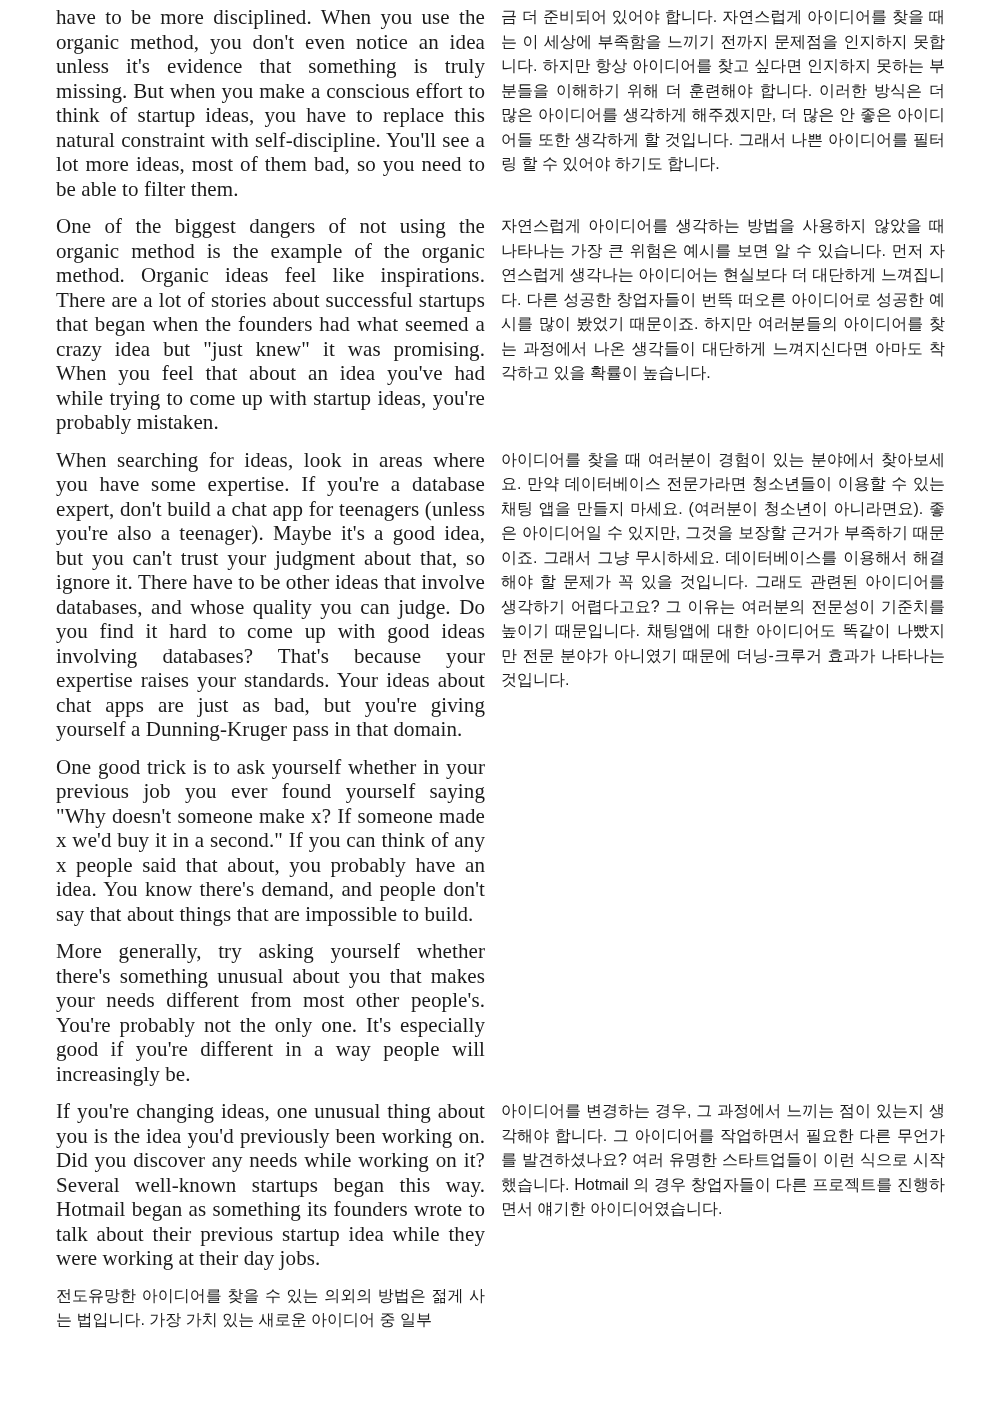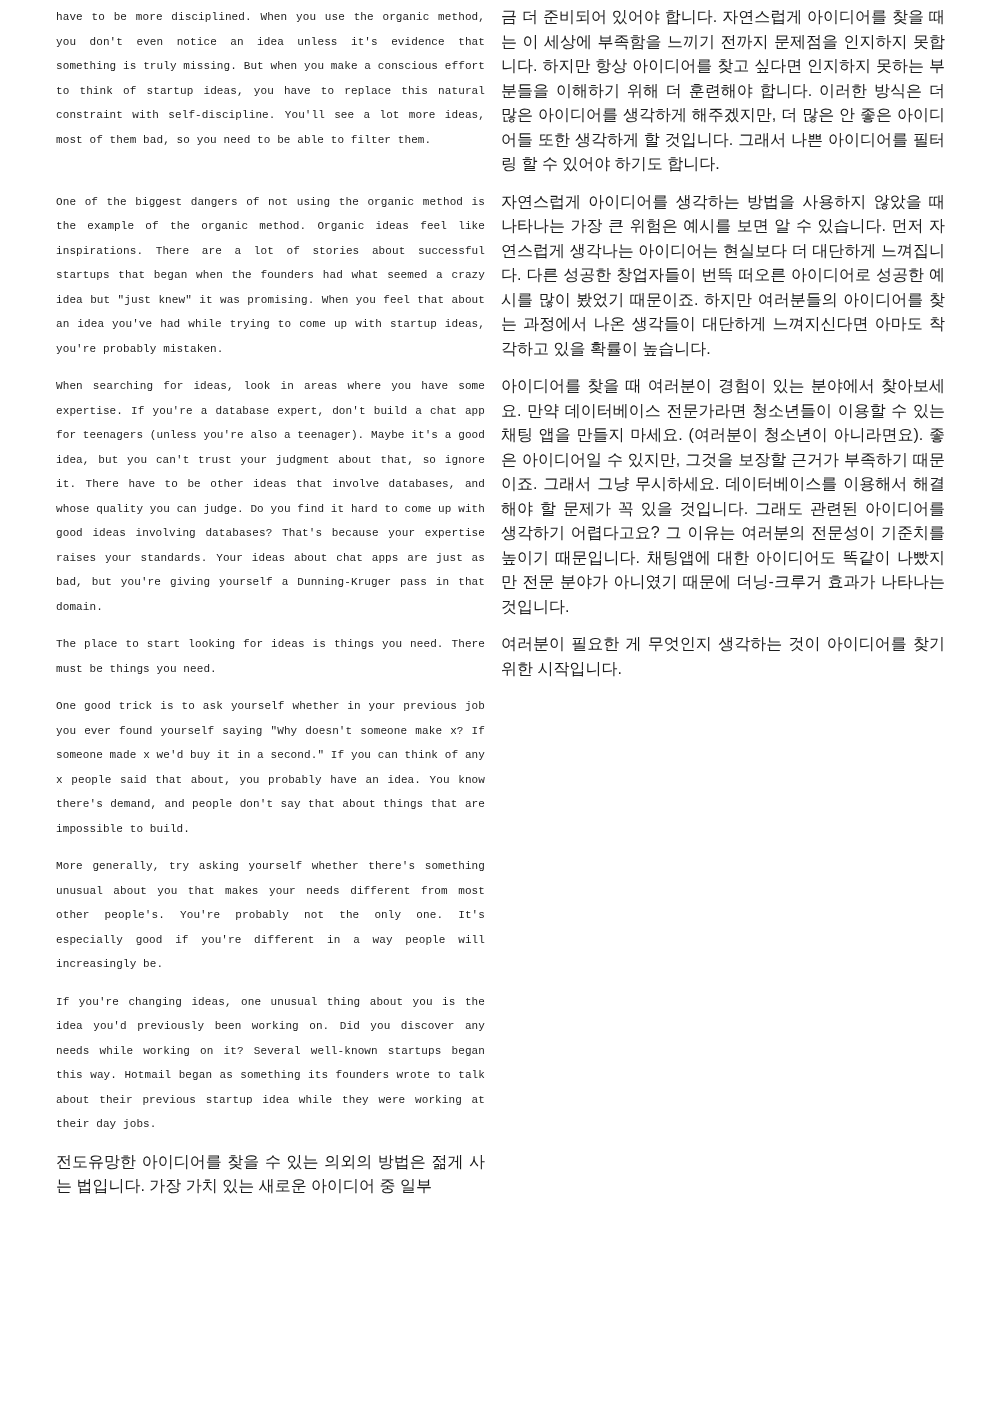--- a/index.html
+++ b/index.html
@@ -23,22 +23,22 @@
     column-gap: 16px;
     align-items: start;
     margin-bottom: 13px;
   }
   .page p {
     margin: 0;
     color: #1b1b1b;
     text-align: justify;
   }
   .en {
-    font-family: Liberation Mono, monospace;
-    font-size: 11px;
+    font-family: Liberation Serif, serif;
+    font-size: 21px;
     line-height: 24.5px;
     letter-spacing: 0.1px;
   }
   .ko {
     font-family: Liberation Sans, sans-serif;
     font-size: 16px;
     line-height: 24.5px;
     word-break: break-all;
   }
 </style>
@@ -55,34 +55,31 @@
   <section class="row">
     <p class="en">One of the biggest dangers of not using the organic method is the example of the organic method. Organic ideas feel like inspirations. There are a lot of stories about successful startups that began when the founders had what seemed a crazy idea but "just knew" it was promising. When you feel that about an idea you've had while trying to come up with startup ideas, you're probably mistaken.</p>
     <p class="ko">자연스럽게 아이디어를 생각하는 방법을 사용하지 않았을 때 나타나는 가장 큰 위험은 예시를 보면 알 수 있습니다. 먼저 자연스럽게 생각나는 아이디어는 현실보다 더 대단하게 느껴집니다. 다른 성공한 창업자들이 번뜩 떠오른 아이디어로 성공한 예시를 많이 봤었기 때문이죠. 하지만 여러분들의 아이디어를 찾는 과정에서 나온 생각들이 대단하게 느껴지신다면 아마도 착각하고 있을 확률이 높습니다.</p>
   </section>
 
   <section class="row">
     <p class="en">When searching for ideas, look in areas where you have some expertise. If you're a database expert, don't build a chat app for teenagers (unless you're also a teenager). Maybe it's a good idea, but you can't trust your judgment about that, so ignore it. There have to be other ideas that involve databases, and whose quality you can judge. Do you find it hard to come up with good ideas involving databases? That's because your expertise raises your standards. Your ideas about chat apps are just as bad, but you're giving yourself a Dunning-Kruger pass in that domain.</p>
     <p class="ko">아이디어를 찾을 때 여러분이 경험이 있는 분야에서 찾아보세요. 만약 데이터베이스 전문가라면 청소년들이 이용할 수 있는 채팅 앱을 만들지 마세요. (여러분이 청소년이 아니라면요). 좋은 아이디어일 수 있지만, 그것을 보장할 근거가 부족하기 때문이죠. 그래서 그냥 무시하세요. 데이터베이스를 이용해서 해결해야 할 문제가 꼭 있을 것입니다. 그래도 관련된 아이디어를 생각하기 어렵다고요? 그 이유는 여러분의 전문성이 기준치를 높이기 때문입니다. 채팅앱에 대한 아이디어도 똑같이 나빴지만 전문 분야가 아니였기 때문에 더닝-크루거 효과가 나타나는 것입니다.</p>
   </section>
 
-  <section class="row">
-    <p class="en">The place to start looking for ideas is things you need. There must be things you need.</p>
-    <p class="ko">여러분이 필요한 게 무엇인지 생각하는 것이 아이디어를 찾기 위한 시작입니다.</p>
-  </section>
 
   <section class="row">
     <p class="en">One good trick is to ask yourself whether in your previous job you ever found yourself saying "Why doesn't someone make x? If someone made x we'd buy it in a second." If you can think of any x people said that about, you probably have an idea. You know there's demand, and people don't say that about things that are impossible to build.</p>
   </section>
 
   <section class="row">
     <p class="en">More generally, try asking yourself whether there's something unusual about you that makes your needs different from most other people's. You're probably not the only one. It's especially good if you're different in a way people will increasingly be.</p>
   </section>
 
   <section class="row">
     <p class="en">If you're changing ideas, one unusual thing about you is the idea you'd previously been working on. Did you discover any needs while working on it? Several well-known startups began this way. Hotmail began as something its founders wrote to talk about their previous startup idea while they were working at their day jobs.</p>
+    <p class="ko">아이디어를 변경하는 경우, 그 과정에서 느끼는 점이 있는지 생각해야 합니다. 그 아이디어를 작업하면서 필요한 다른 무언가를 발견하셨나요? 여러 유명한 스타트업들이 이런 식으로 시작했습니다. Hotmail 의 경우 창업자들이 다른 프로젝트를 진행하면서 얘기한 아이디어였습니다.</p>
   </section>
 
   <section class="row">
     <p class="ko">전도유망한 아이디어를 찾을 수 있는 의외의 방법은 젊게 사는 법입니다. 가장 가치 있는 새로운 아이디어 중 일부</p>
   </section>
 
 </main>
 
 </body></html>

